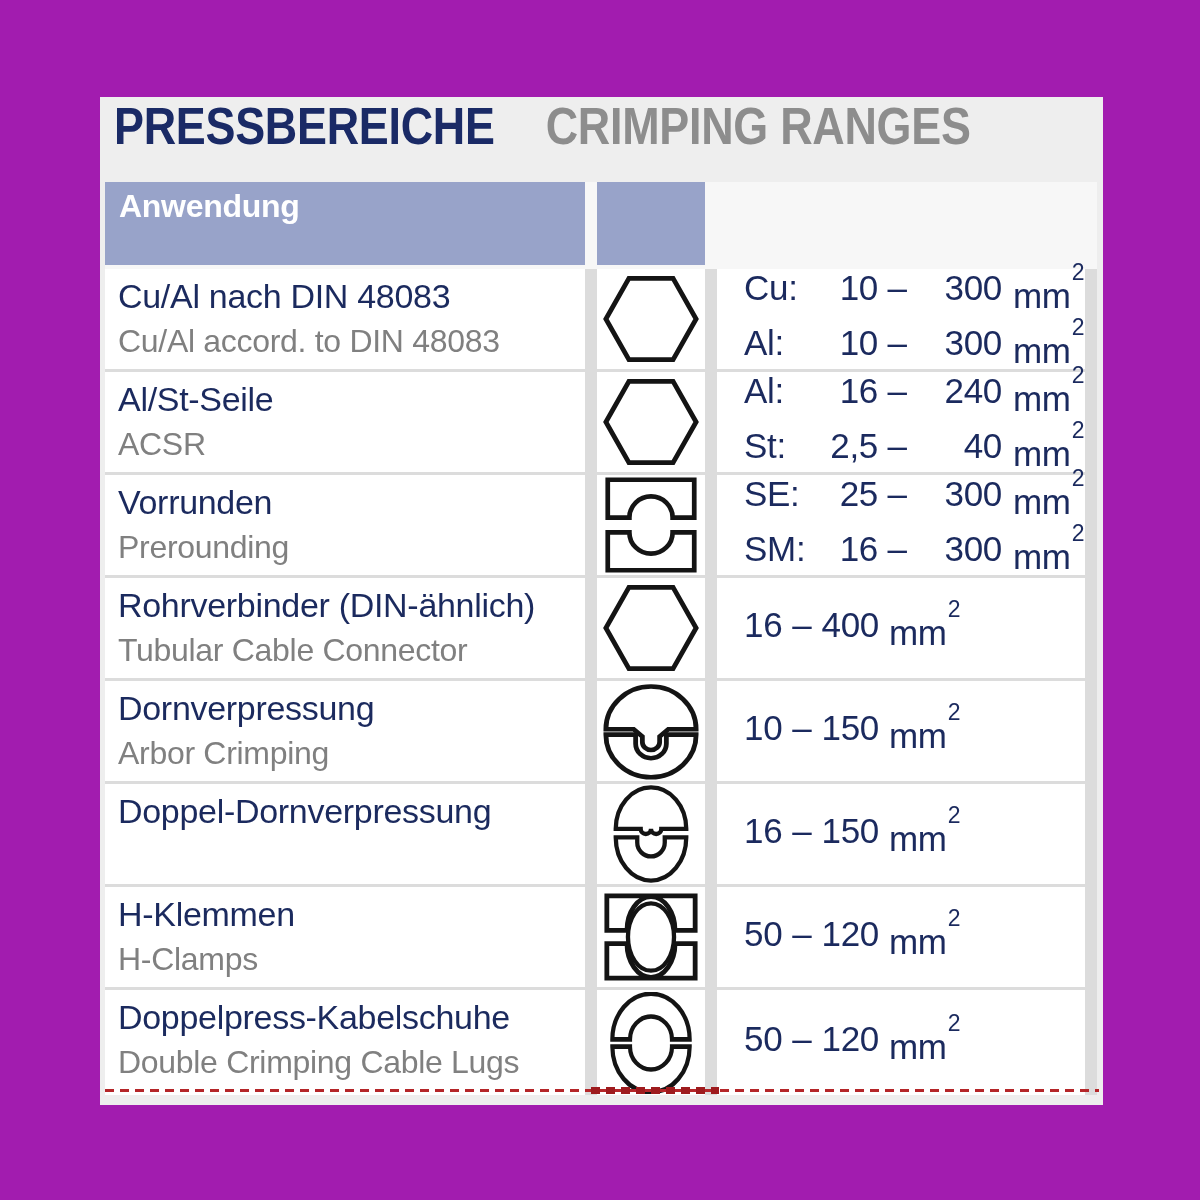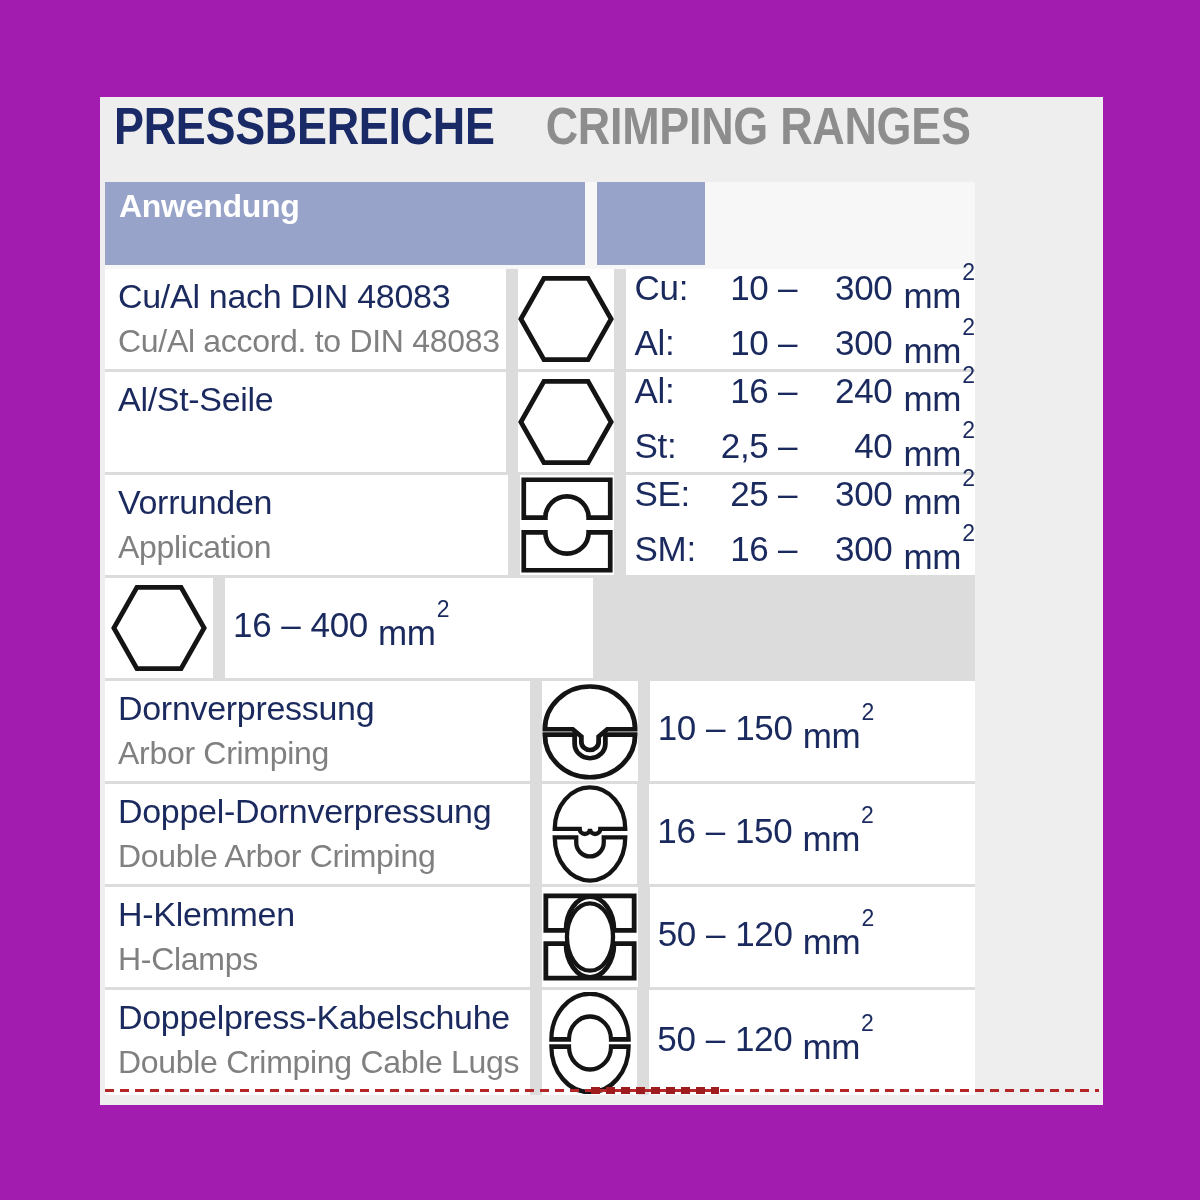--- a/index.html
+++ b/index.html
@@ -8,41 +8,41 @@
   .panel{position:absolute;left:100px;top:97px;width:1003px;height:1008px;background:#eeeeee;}
 
   
   .title-line{position:absolute;left:14px;top:0px;display:flex;gap:58px;white-space:nowrap;
               font-size:51px;font-weight:bold;line-height:60px;
               transform:scaleX(0.88);transform-origin:left top;}
   .title-de{color:#1a2a66;}
   .title-en{color:#8d8d8d;}
 
   
-  .table{position:absolute;left:5px;top:85px;width:870px;}
+  .table{position:absolute;left:5px;top:85px;width:992px;}
   .thead{display:flex;gap:12px;background:#f7f7f7;padding-bottom:4px;}
   .hcell{background:#98a3c9;height:83px;box-sizing:border-box;padding:5px 0 0 14px;
          color:#ffffff;font-size:32px;font-weight:bold;line-height:38px;}
   .hc1{width:480px;}
   .hc2{width:108px;}
   .hc3{width:368px;}
   .h-en{font-style:italic;}
 
   .tbody{display:flex;flex-direction:column;gap:3px;background:#dcdcdc;}
   .trow{display:flex;gap:12px;height:100px;}
   .trow:last-child{height:105px;border-radius:23px;}
   .cell{background:#ffffff;box-sizing:border-box;}
   .cell.app{width:480px;padding:5px 0 0 13px;}
   .app-de{font-size:34px;color:#1b2a5e;line-height:45px;white-space:nowrap;}
   .app-en{font-size:32px;color:#808080;line-height:45px;white-space:nowrap;}
   .cell.die{width:108px;display:flex;align-items:center;justify-content:center;}
   .cell.die svg{display:block;}
   .cell.range{width:368px;display:flex;flex-direction:column;justify-content:center;
               padding-left:8px;color:#1b2a5e;font-size:35px;}
-  .range-line{line-height:47px;white-space:nowrap;}
+  .range-line{line-height:47px;white-space:nowrap;margin-left:19px;}
   .range-line.with-label{display:grid;grid-template-columns:60px 74px 38px 86px auto;}
   .range-line.with-label .r-from,.range-line.with-label .r-to{text-align:right;}
   .range-line.with-label .r-dash{text-align:center;}
   .range-line.with-label .r-unit{padding-left:11px;}
   .range-line.plain{display:flex;}
   .range-line.plain .r-dash{margin:0 10px;}
   .range-line.plain .r-unit{margin-left:10px;}
   sup.sq{font-size:23px;position:relative;top:-15px;margin-left:1px;letter-spacing:0;}
 
   
@@ -96,20 +96,21 @@
                 <span class="r-dash">–</span>
                 <span class="r-to">300</span>
                 <span class="r-unit">mm<sup class="sq">2</sup></span>
               </div>
             </div>
   </div>
 
   <div class="trow">
     <div class="cell app">
       <div class="app-de">Al/St-Seile</div>
+      <div class="app-en">ACSR</div>
     </div>
     <div class="cell die">
       <span>
                 <svg width="96" height="88" viewBox="0 0 100 92" preserveAspectRatio="none">
                   <polygon points="27,3.5 73,3.5 97,46 73,88.5 27,88.5 3,46" fill="none" stroke="#141414" stroke-width="5" stroke-linejoin="miter"></polygon>
                 </svg>
               </span>
     </div>
     <div class="cell range">
               <div class="range-line with-label">
@@ -125,21 +126,21 @@
                 <span class="r-dash">–</span>
                 <span class="r-to">40</span>
                 <span class="r-unit">mm<sup class="sq">2</sup></span>
               </div>
             </div>
   </div>
 
   <div class="trow">
     <div class="cell app">
       <div class="app-de">Vorrunden</div>
-      <div class="app-en">Application</div>
+      <div class="app-en">Prerounding</div>
     </div>
     <div class="cell die">
       <span>
                 <svg width="94" height="96" viewBox="0 0 100 104" preserveAspectRatio="none">
                   <path d="M4,3 H96 V44 H73 A23,23 0 0 0 27,44 H4 Z" fill="none" stroke="#141414" stroke-width="5"></path>
                   <path d="M4,60 H27 A23,23 0 0 0 73,60 H96 V101 H4 Z" fill="none" stroke="#141414" stroke-width="5"></path>
                 </svg>
               </span>
     </div>
     <div class="cell range">
@@ -154,20 +155,24 @@
                 <span class="r-label">SM:</span>
                 <span class="r-from">16</span>
                 <span class="r-dash">–</span>
                 <span class="r-to">300</span>
                 <span class="r-unit">mm<sup class="sq">2</sup></span>
               </div>
             </div>
   </div>
 
   <div class="trow">
+    <div class="cell app">
+      <div class="app-de">Rohrverbinder (DIN-ähnlich)</div>
+      <div class="app-en">Tubular Cable Connector</div>
+    </div>
     <div class="cell die">
       <span>
                 <svg width="96" height="88" viewBox="0 0 100 92" preserveAspectRatio="none">
                   <polygon points="27,3.5 73,3.5 97,46 73,88.5 27,88.5 3,46" fill="none" stroke="#141414" stroke-width="5" stroke-linejoin="miter"></polygon>
                 </svg>
               </span>
     </div>
     <div class="cell range">
               <div class="range-line plain">
                 <span class="r-from">16</span>
@@ -197,21 +202,20 @@
                 <span class="r-dash">–</span>
                 <span class="r-to">150</span>
                 <span class="r-unit">mm<sup class="sq">2</sup></span>
               </div>
             </div>
   </div>
 
   <div class="trow">
     <div class="cell app">
       <div class="app-de">Doppel-Dornverpressung</div>
-      <div class="app-en">Double Arbor Crimping</div>
     </div>
     <div class="cell die">
       <span>
                 <svg width="86" height="100" viewBox="0 0 100 116" preserveAspectRatio="none">
                   <path d="M9,52 A41,48 0 0 1 91,52 H62 A6,6 0 0 1 50,52 A6,6 0 0 1 38,52 H9 Z" fill="none" stroke="#141414" stroke-width="5"></path>
                   <path d="M9,62 A41,50 0 0 0 91,62 H66 V68 A16,16 0 0 1 34,68 V62 H9 Z" fill="none" stroke="#141414" stroke-width="5"></path>
                 </svg>
               </span>
     </div>
     <div class="cell range">

